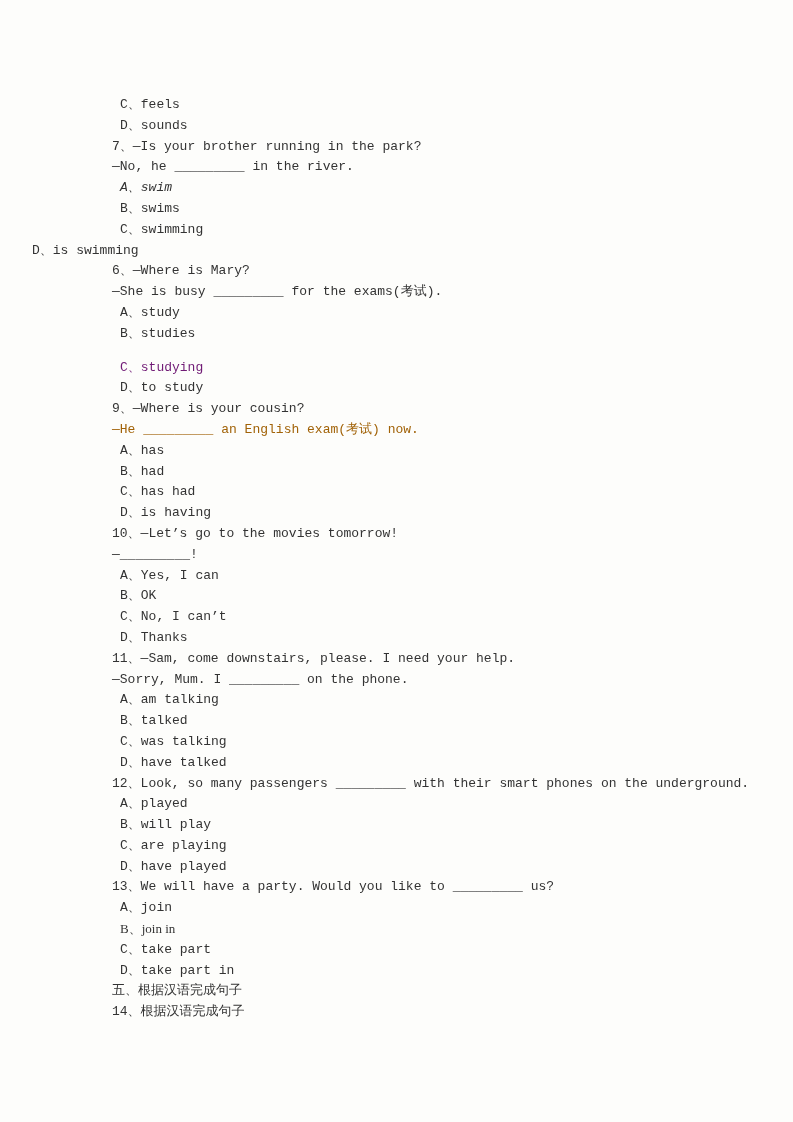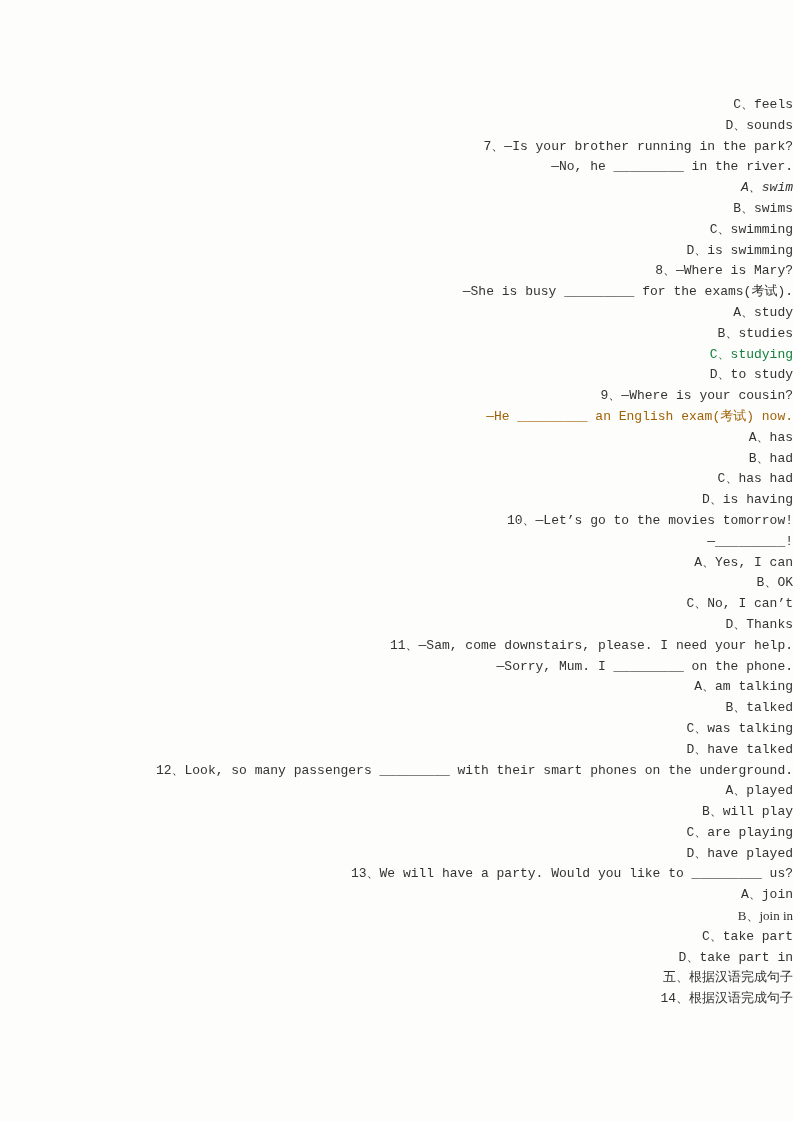--- a/index.html
+++ b/index.html
@@ -22,44 +22,43 @@
     left: 0;
     right: 0;
   }
   .line {
     height: 20.8px;
     line-height: 20.8px;
     font-size: 13px;
     color: #333333;
     white-space: pre;
     padding-left: 112px;
-    text-align: right;
   }
   .line.opt {
     padding-left: 120px;
   }
 </style>
 </head>
 <body>
 
 <div class="page" style="background: rgb(253, 253, 251);">
   <div class="content">
       <div class="line opt" style="color: rgb(51, 51, 51);"><span>C、feels</span></div>
       <div class="line opt" style="color: rgb(51, 51, 51);"><span>D、sounds</span></div>
       <div class="line" style="color: rgb(51, 51, 51);"><span>7、—Is your brother running in the park?</span></div>
       <div class="line" style="color: rgb(51, 51, 51);"><span>—No, he _________ in the river.</span></div>
       <div class="line opt" style="color: rgb(51, 51, 51); font-style: italic;"><span>A、swim</span></div>
       <div class="line opt" style="color: rgb(51, 51, 51);"><span>B、swims</span></div>
       <div class="line opt" style="color: rgb(51, 51, 51);"><span>C、swimming</span></div>
       <div class="line opt" style="color: rgb(51, 51, 51); padding-left: 32px;"><span>D、is swimming</span></div>
-      <div class="line" style="color: rgb(51, 51, 51);"><span>8、—Where is Mary?</span></div>
+      <div class="line" style="color: rgb(51, 51, 51);"><span>6、—Where is Mary?</span></div>
       <div class="line" style="color: rgb(51, 51, 51);"><span>—She is busy _________ for the exams(考试).</span></div>
       <div class="line opt" style="color: rgb(51, 51, 51);"><span>A、study</span></div>
       <div class="line opt" style="color: rgb(51, 51, 51);"><span>B、studies</span></div>
-      <div class="line opt" style="color: #15803d;"><span>C、studying</span></div>
+      <div class="line opt" style="color: #701a75; margin-top: 13px;"><span>C、studying</span></div>
       <div class="line opt" style="color: rgb(51, 51, 51);"><span>D、to study</span></div>
       <div class="line" style="color: rgb(51, 51, 51);"><span>9、—Where is your cousin?</span></div>
       <div class="line" style="color: #a16207;"><span>—He _________ an English exam(考试) now.</span></div>
       <div class="line opt" style="color: rgb(51, 51, 51);"><span>A、has</span></div>
       <div class="line opt" style="color: rgb(51, 51, 51);"><span>B、had</span></div>
       <div class="line opt" style="color: rgb(51, 51, 51);"><span>C、has had</span></div>
       <div class="line opt" style="color: rgb(51, 51, 51);"><span>D、is having</span></div>
       <div class="line" style="color: rgb(51, 51, 51);"><span>10、—Let’s go to the movies tomorrow!</span></div>
       <div class="line" style="color: rgb(51, 51, 51);"><span>—_________!</span></div>
       <div class="line opt" style="color: rgb(51, 51, 51);"><span>A、Yes, I can</span></div>

